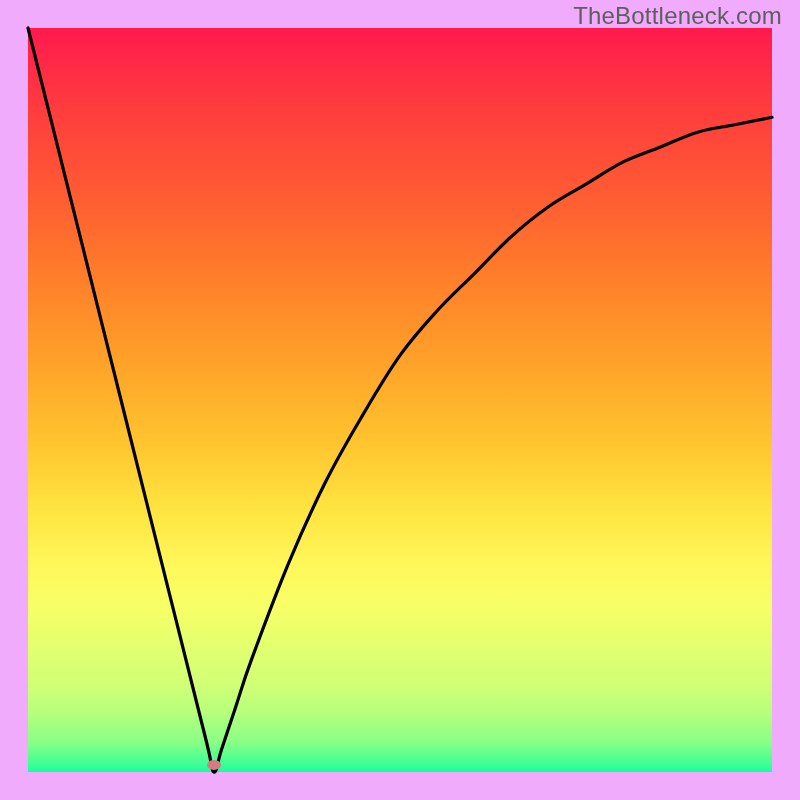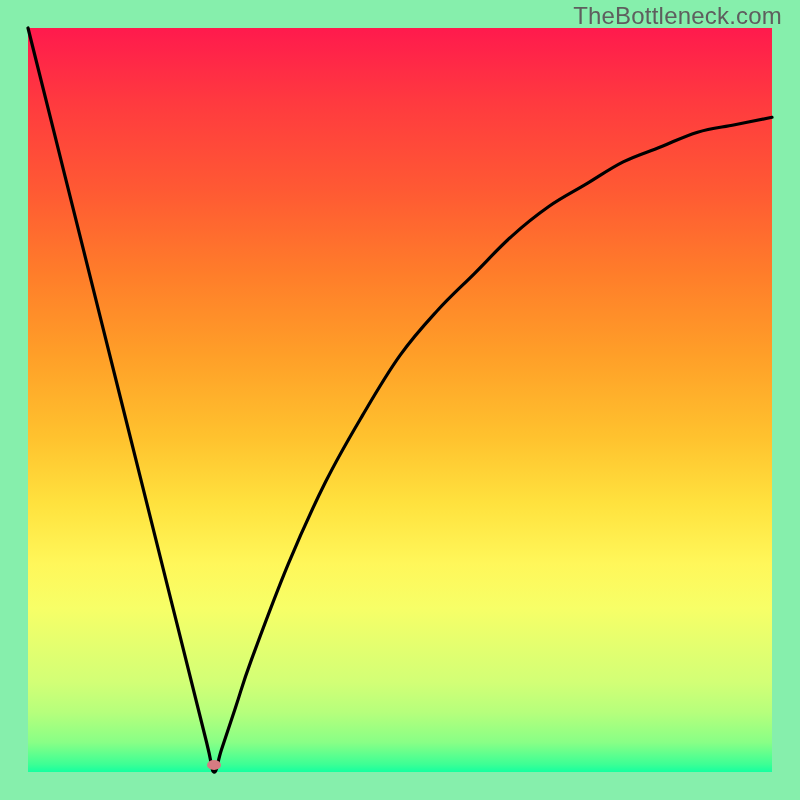--- a/index.html
+++ b/index.html
@@ -8,21 +8,21 @@
     width: 800px;
     height: 800px;
     overflow: hidden;
     background: #000;
     font-family: Arial, Helvetica, sans-serif;
   }
   .frame {
     position: relative;
     width: 800px;
     height: 800px;
-    background: #86efac;
+    background: #f0abfc;
   }
   .plot-area {
     position: absolute;
     left: 28px;
     top: 28px;
     width: 744px;
     height: 744px;
     
     background: linear-gradient(
       to bottom,

